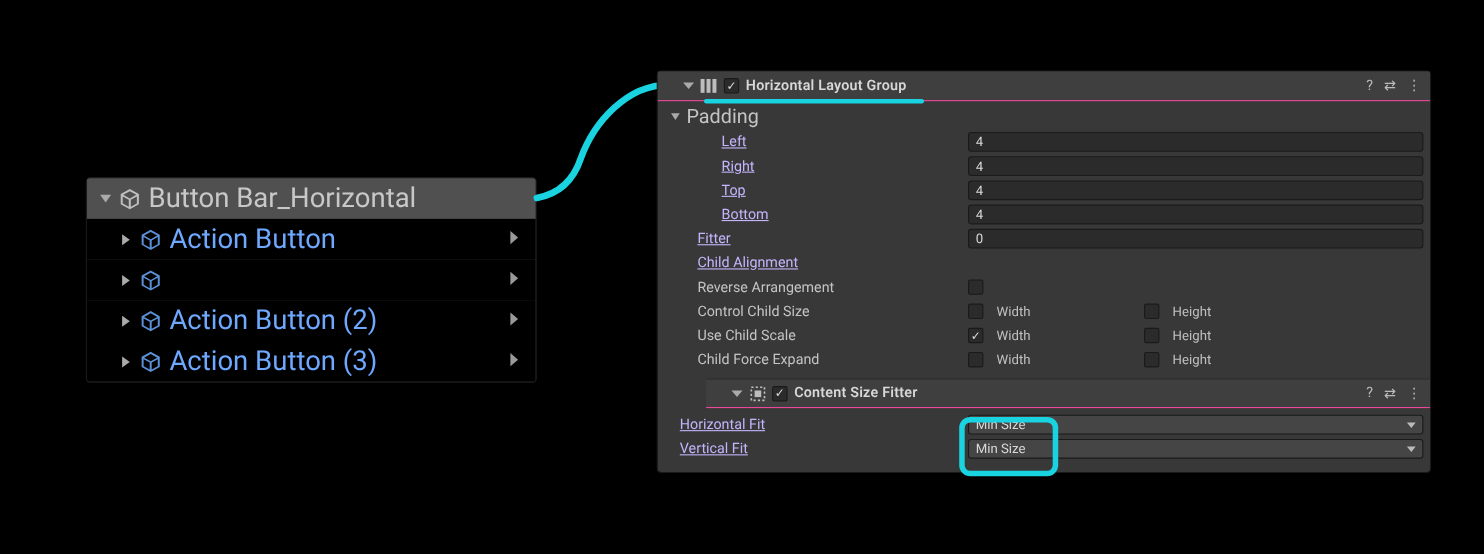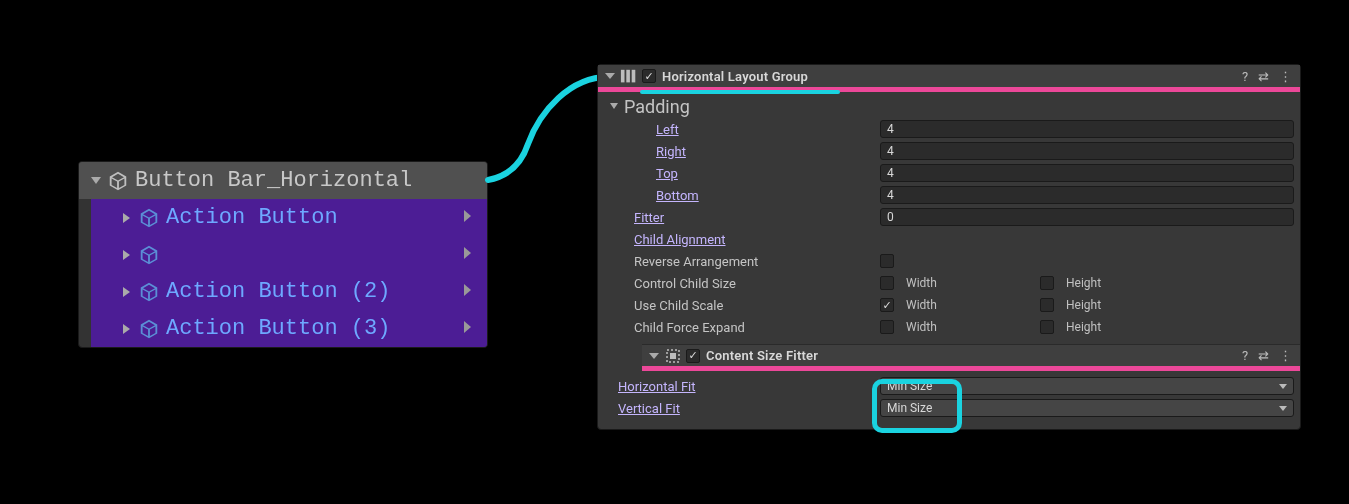--- a/index.html
+++ b/index.html
@@ -2,38 +2,38 @@
 <html><head>
 <meta charset="utf-8">
 <style>
   * { box-sizing: border-box; margin: 0; padding: 0; font-family: -apple-system, "Segoe UI", Roboto, Arial, sans-serif; }
   body { background: #000; width: 1349px; height: 504px; position: relative; color: #c4c4c4; font-size: 14px; overflow: hidden; }
 
   
   .hier-panel { position:absolute; left:78px; top:161px; width:410px; background:#333333; border:1px solid #1a1a1a; border-radius:4px; overflow:hidden; }
   .hier-row { display:flex; align-items:center; height:37px; padding-left:4px; }
   .hier-row.selected { background:#505050; }
-  .hier-row.child { padding-left:22px; background:#4c1d95;margin-left:12px; }
+  .hier-row.child { padding-left:22px; background:#000000; }
   .foldout { width:0; height:0; display:inline-block; }
   .foldout.open { border-left:5px solid transparent; border-right:5px solid transparent; border-top:7px solid #aaa; margin:0 6px 0 8px; }
   .foldout.closed { border-top:5px solid transparent; border-bottom:5px solid transparent; border-left:7px solid #aaa; margin:0 8px 0 10px; }
   .cube-icon { width:22px; height:22px; margin-right:6px; display:inline-flex; align-items:center; justify-content:center; flex-shrink:0; }
   .cube-icon svg { width:22px; height:22px; }
   .prefab-cube svg path { fill:#5b8fd6; }
-  .hier-label { font-size:22px; color:#c8c8c8;font-family:Liberation Mono, monospace; }
+  .hier-label { font-size:25px; color:#c8c8c8; }
   .hier-label.prefab { color:#6ea8ff; }
   .chev { margin-left:auto; margin-right:14px; color:#888; }
   .chev svg { width:10px; height:14px; }
 
   
   .connector { position:absolute; pointer-events:none; }
 
   
   .insp-panel { position:absolute; left:597px; top:64px; width:704px; background:#383838; border:1px solid #1a1a1a; border-radius:4px; }
-  .comp-header { display:flex; align-items:center; height:27px; background:#3f3f3f; border-bottom:5px solid #ec4899; padding-left:4px; }
+  .comp-header { display:flex; align-items:center; height:27px; background:#3f3f3f; border-bottom:1px solid #ec4899; padding-left:20px; }
   .comp-header .fold { border-left:5px solid transparent; border-right:5px solid transparent; border-top:6px solid #aaa; margin:0 5px 0 3px; }
   .comp-icon { width:18px; height:16px; display:inline-flex; align-items:center; justify-content:center; margin-right:4px; }
   .chk { width:14px; height:14px; background:#2b2b2b; border:1px solid #1a1a1a; border-radius:2px; display:inline-flex; align-items:center; justify-content:center; margin-right:6px; flex-shrink:0; }
   .chk.checked::after { content:"✓"; color:#ddd; font-size:11px; line-height:1; }
   .comp-title { font-weight:600; color:#d8d8d8; font-size:13px; letter-spacing:.2px; }
   .header-icons { margin-left:auto; display:flex; align-items:center; gap:10px; padding-right:8px; color:#bbb; }
   .header-icons span { font-size:13px; cursor:pointer; }
 
   .comp-body { padding:2px 6px 6px 6px; }
   .sub-fold { display:flex; align-items:center; height:24px; padding-left:6px; }

